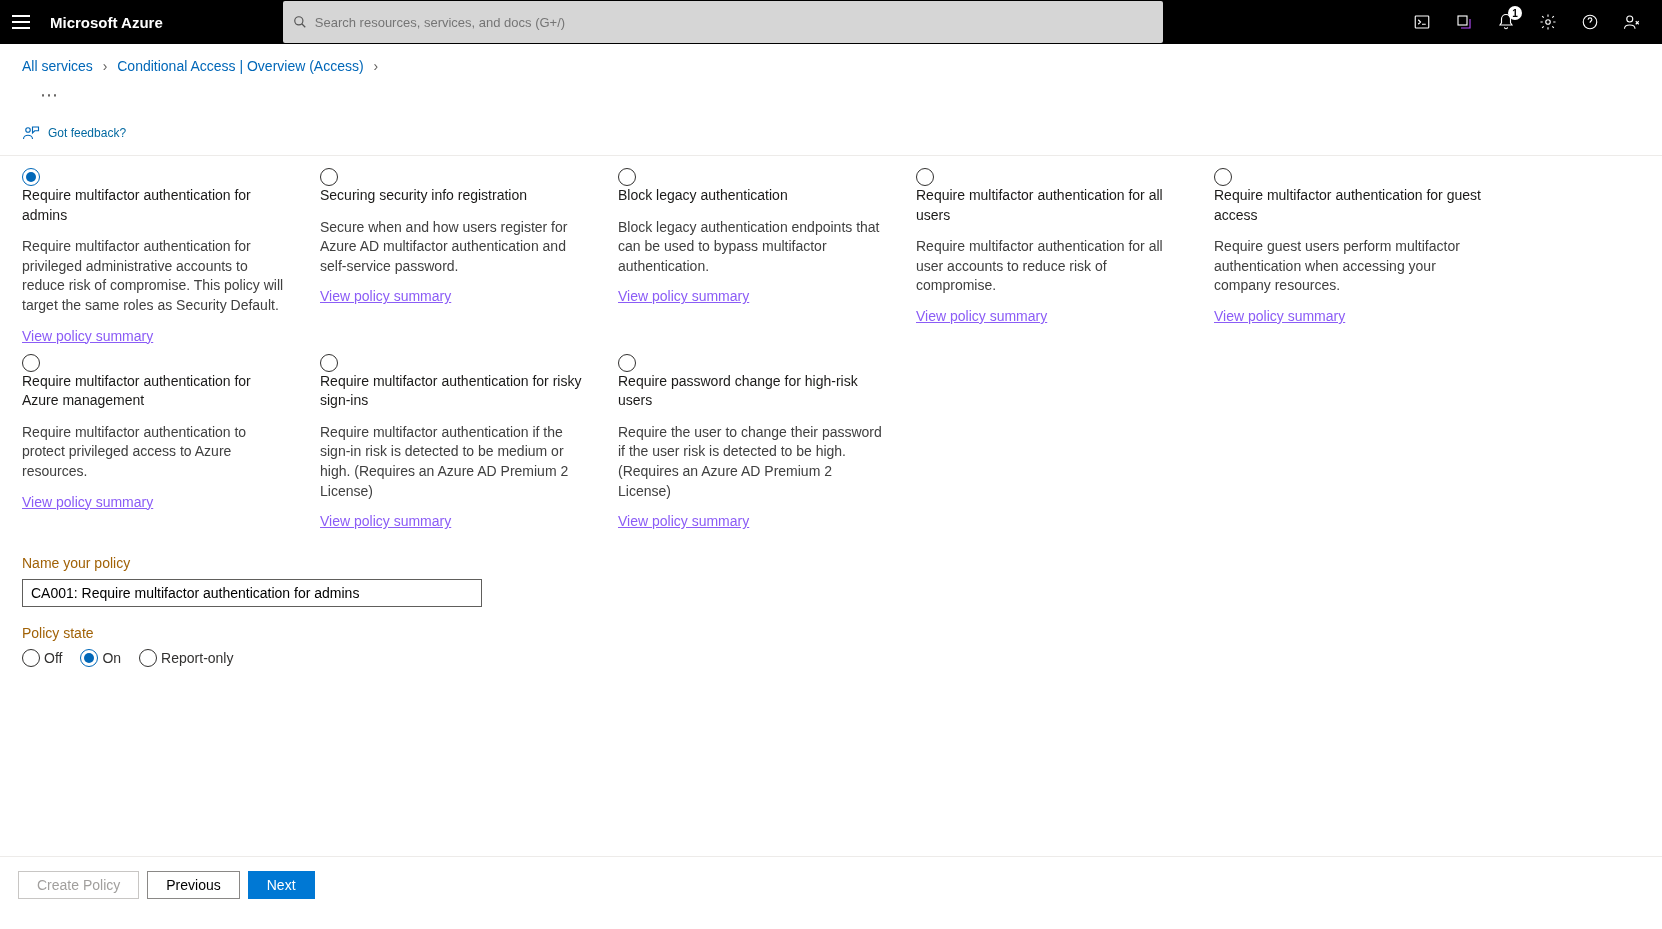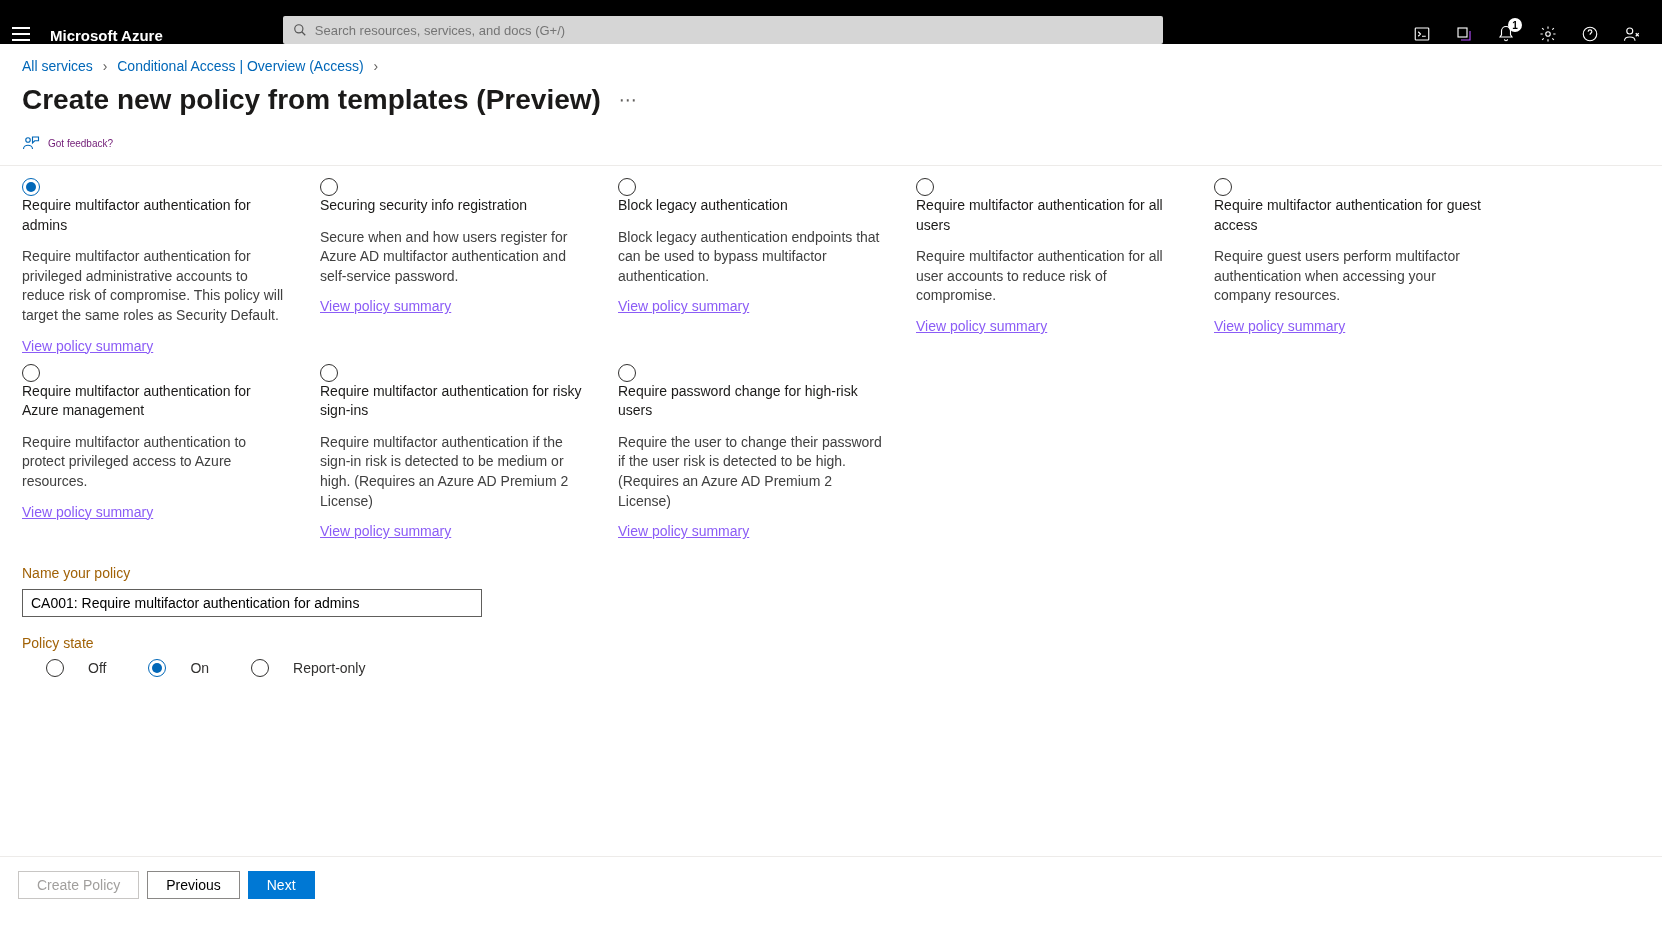--- a/index.html
+++ b/index.html
@@ -1,63 +1,63 @@
 <!DOCTYPE html>
 <html><head>
 <meta charset="utf-8">
 <style>
 * { box-sizing: border-box; margin: 0; padding: 0; }
 body { font-family: "Segoe UI", Arial, sans-serif; font-size: 14px; color: #323130; background: #fff; }
 
 
-.topbar { background: #000; height: 44px; display: flex; align-items: flex-end; padding: 0 12px; color: #fff; }
+.topbar { background: #000; height: 44px; display: flex; align-items: center; padding: 0 12px; color: #fff; }
 .hamburger { width: 20px; height: 20px; cursor: pointer; display:flex; flex-direction:column; justify-content:center; gap:4px; margin-right:18px;}
 .hamburger span{display:block;height:2px;background:#fff;width:18px;}
 .brand { font-size: 15px; font-weight: 600; margin-right: 120px; white-space:nowrap;}
-.searchbox { flex: 0 1 880px; height: 28px; background: #d6d6d6; border-radius: 2px; display:flex; align-items:center; padding:0 10px; color:#555;}
+.searchbox { flex: 0 1 880px; height: 42px; background: #d6d6d6; border-radius: 2px; display:flex; align-items:center; padding:0 10px; color:#555;}
 .searchbox svg{margin-right:8px;}
 .searchbox input { border:none; background:transparent; outline:none; flex:1; font-size:13px; color:#333;}
 .topright { margin-left:auto; display:flex; align-items:center; gap:22px; padding-right:8px;}
 .topicon { width:20px; height:20px; cursor:pointer; position:relative; display:flex; align-items:center; justify-content:center;}
 .topicon svg{stroke:#fff; fill:none;}
 .badge { position:absolute; top:-6px; right:-6px; background:#fff; color:#000; border-radius:50%; font-size:10px; width:14px; height:14px; display:flex; align-items:center; justify-content:center; font-weight:600;}
 
 
 .crumbs { padding: 14px 22px 4px; font-size:14px;}
 .crumbs a { color:#0067b8; text-decoration:none; }
 .crumbs .sep { color:#605e5c; margin:0 6px; }
 
 
 .page-title-row { display:flex; align-items:center; padding: 6px 22px 18px; }
 .page-title { font-size: 28px; font-weight:600; color:#1b1a19;}
 .more-dots { margin-left:18px; color:#605e5c; font-size:18px; cursor:pointer;}
 
 
 .toolbar { border-bottom:1px solid #edebe9; padding: 0 22px 10px; }
-.toolbar .tbitem { display:inline-flex; align-items:center; color:#701a75; cursor:pointer; font-size:10px;text-align:center;}
+.toolbar .tbitem { display:inline-flex; align-items:center; color:#0369a1; cursor:pointer; font-size:12px;text-align:center;}
 .toolbar .tbitem svg{margin-right:8px;}
 
 
 .content { padding: 10px 22px 80px; }
 .options { display:flex; flex-wrap:wrap; gap: 0 30px; }
 .option { width: 268px; display:flex; align-items:flex-start; padding-bottom:4px;flex-direction:column;}
 .radio { width:18px; height:18px; border:1px solid #323130; border-radius:50%; margin-right:10px; margin-top:2px; flex:none; position:relative; cursor:pointer;}
 .radio.selected::after{content:""; position:absolute; top:3px; left:3px; right:3px; bottom:3px; background:#0067b8; border-radius:50%;}
 .radio.selected{border-color:#0067b8;}
 .opt-body { flex:1; }
 .opt-title { font-size:14px; color:#1b1a19; line-height:1.4; margin-bottom:12px;}
 .opt-desc { font-size:14px; color:#404040; line-height:1.4; margin-bottom:12px;}
 .opt-link { color:#8b5cf6; font-size:14px; cursor:pointer; display:inline-block; margin-bottom:4px;}
 
 
 .form-section { margin-top:18px; }
 .form-label { font-size:14px; color:#a16207; margin-bottom:8px; display:block;}
 .textinput { width:460px; height:28px; border:1px solid #605e5c; padding:0 8px; font-size:14px; }
 .state-row { display:flex; align-items:center; gap:18px; margin-top:8px;}
-.state-opt { display:flex; align-items:center; gap:24px; cursor:pointer;margin-left:24px;}
+.state-opt { display:flex; align-items:center; gap:4px; cursor:pointer;}
 .state-radio { width:18px; height:18px; border:1px solid #323130; border-radius:50%; position:relative;}
 .state-radio.selected{border-color:#0067b8;}
 .state-radio.selected::after{content:""; position:absolute; top:3px; left:3px; right:3px; bottom:3px; background:#0067b8; border-radius:50%;}
 
 
 .footer { position:fixed; bottom:16px; left:0; right:0; background:#fff; border-top:1px solid #edebe9; padding:14px 18px; display:flex; gap:8px;}
 .btn { height:28px; padding:0 18px; font-size:14px; border:1px solid #8a8886; background:#fff; cursor:pointer;}
 .btn.disabled { color:#a19f9d; border-color:#c8c6c4; cursor:default;}
 .btn.primary { background:#0078d4; border-color:#0078d4; color:#fff;}
 </style>
@@ -119,21 +119,20 @@
 </div>
 
 <div class="crumbs">
   <a href="#">All services</a>
   <span class="sep">›</span>
   <a href="#">Conditional Access | Overview (Access)</a>
   <span class="sep">›</span>
 </div>
 
 <div class="page-title-row">
-  <div class="page-title">Create new policy from templates (Preview)</div>
   <div class="more-dots">⋯</div>
 </div>
 
 <div class="toolbar">
   <div class="tbitem">
     <svg width="18" height="18" viewBox="0 0 24 24" fill="none" stroke="#0067b8" stroke-width="1.5">
         <circle cx="8" cy="8" r="3"></circle>
         <path d="M2 20c0-3 3-5 6-5s6 2 6 5"></path>
         <path d="M14 4h8v5h-5l-3 3V4z"></path>
       </svg>

